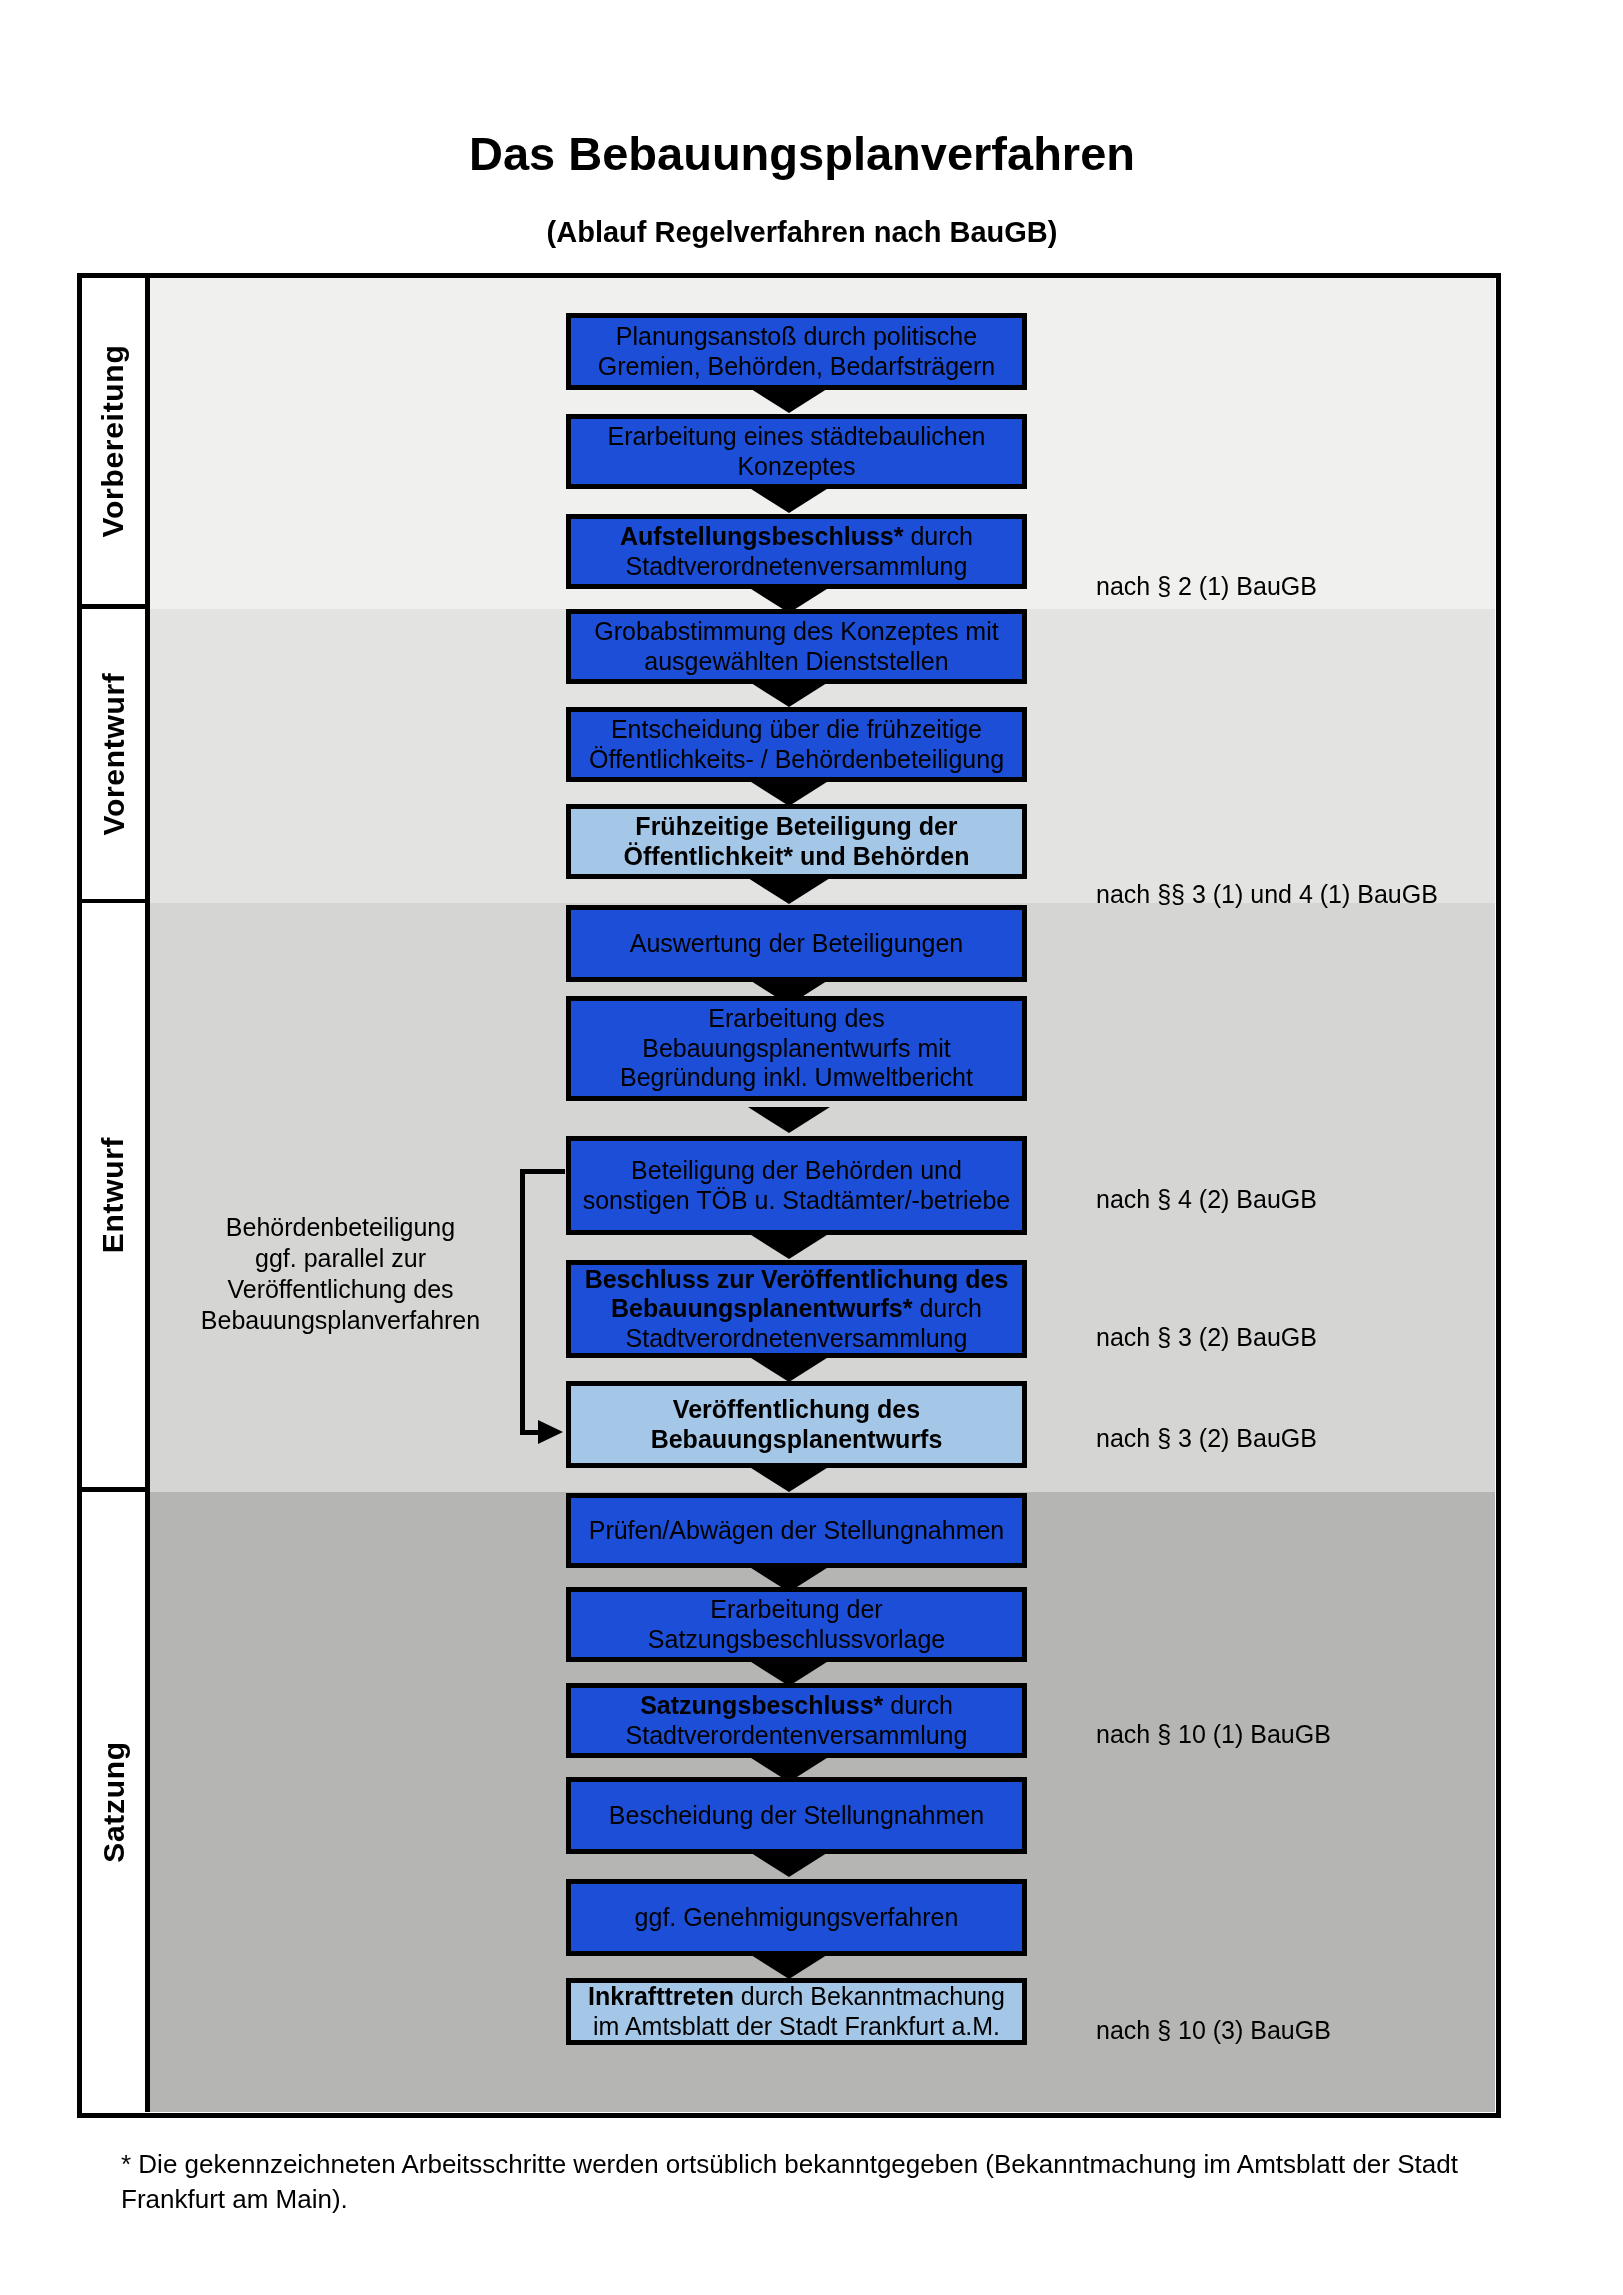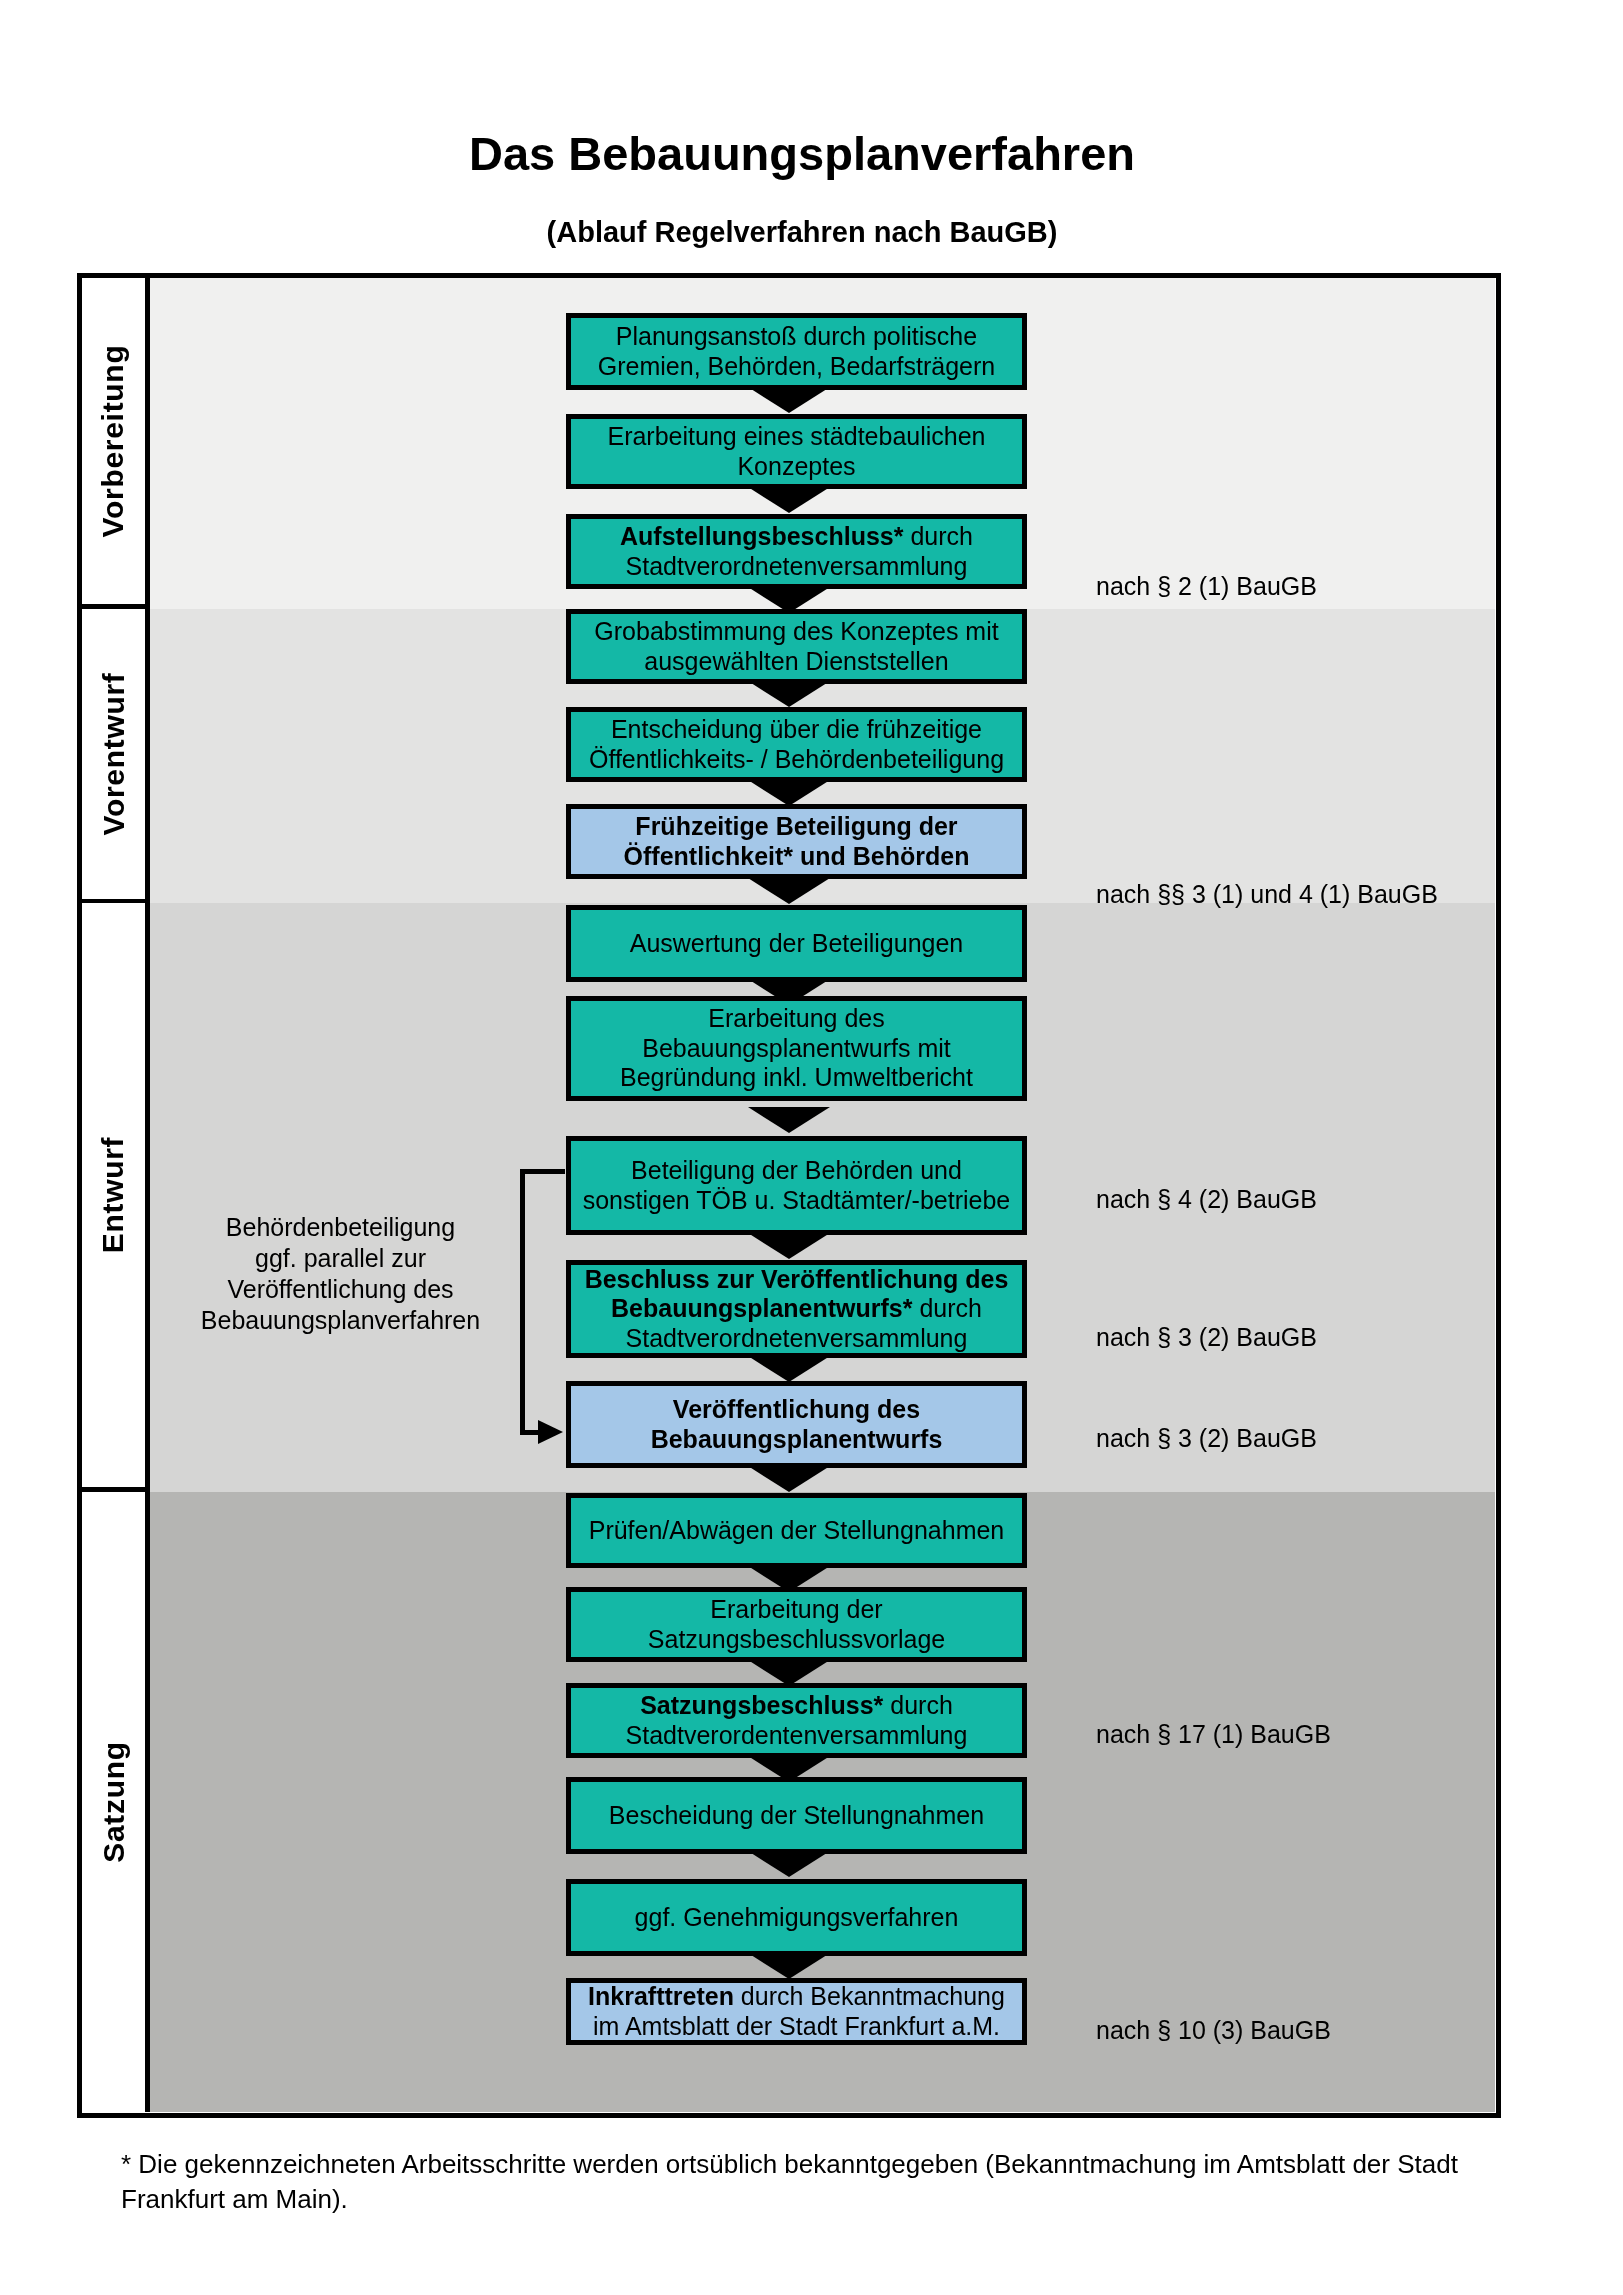--- a/index.html
+++ b/index.html
@@ -30,21 +30,21 @@
     display:flex; align-items:center; justify-content:center;
   }
   .phase-cell.has-bottom{ border-bottom:5.2px solid #000; }
   .phase-cell span{
     transform:rotate(-90deg); white-space:nowrap;
     font-size:30px; font-weight:bold; letter-spacing:0.7px;
   }
   .band{ position:absolute; left:68px; width:1345px; }
   .flow-box{
     position:absolute; left:566px; width:461px; box-sizing:border-box;
-    border:5.2px solid #000; background:#14b8a6; z-index:3;
+    border:5.2px solid #000; background:#1d4ed8; z-index:3;
     display:flex; align-items:center; justify-content:center;
     text-align:center; font-size:25px; line-height:29.5px; white-space:pre-line;
   }
   .flow-box.hl{ background:#a4c7e8; }
   .flow-box b{ font-weight:bold; }
   .flow-arrow{
     position:absolute; width:0; height:0; z-index:2;
     border-left:41px solid transparent; border-right:41px solid transparent;
     border-top:26px solid #000;
   }
@@ -136,21 +136,21 @@
     <div class="flow-arrow" style="left: 748px; top: 1466px;"></div>
     <div class="legal-ref" style="top: 1424px;">nach § 3 (2) BauGB</div>
     <div class="flow-box" style="top: 1493px; height: 75px;"><span><span>Prüfen/Abwägen der Stellungnahmen</span></span></div>
     <div class="flow-arrow" style="left: 748px; top: 1566px;"></div>
     <div class="flow-box" style="top: 1587px; height: 75px;"><span><span>Erarbeitung der
 Satzungsbeschlussvorlage</span></span></div>
     <div class="flow-arrow" style="left: 748px; top: 1660px;"></div>
     <div class="flow-box" style="top: 1683px; height: 75px;"><span><b>Satzungsbeschluss*</b><span> durch
 Stadtverordentenversammlung</span></span></div>
     <div class="flow-arrow" style="left: 748px; top: 1756px;"></div>
-    <div class="legal-ref" style="top: 1720px;">nach § 17 (1) BauGB</div>
+    <div class="legal-ref" style="top: 1720px;">nach § 10 (1) BauGB</div>
     <div class="flow-box" style="top: 1777px; height: 77px;"><span><span>Bescheidung der Stellungnahmen</span></span></div>
     <div class="flow-arrow" style="left: 748px; top: 1851px;"></div>
     <div class="flow-box" style="top: 1879px; height: 77px;"><span><span>ggf. Genehmigungsverfahren</span></span></div>
     <div class="flow-arrow" style="left: 748px; top: 1953px;"></div>
     <div class="flow-box hl" style="top: 1978px; height: 67px;"><span><b>Inkrafttreten</b><span> durch Bekanntmachung
 im Amtsblatt der Stadt Frankfurt a.M.</span></span></div>
     <div class="legal-ref" style="top: 2016px;">nach § 10 (3) BauGB</div>
     <div class="seg" style="left: 520px; top: 1169px; width: 45px; height: 5.2px;"></div>
     <div class="seg" style="left: 520px; top: 1169px; width: 5.2px; height: 266px;"></div>
     <div class="seg" style="left: 520px; top: 1430px; width: 20px; height: 5.2px;"></div>

